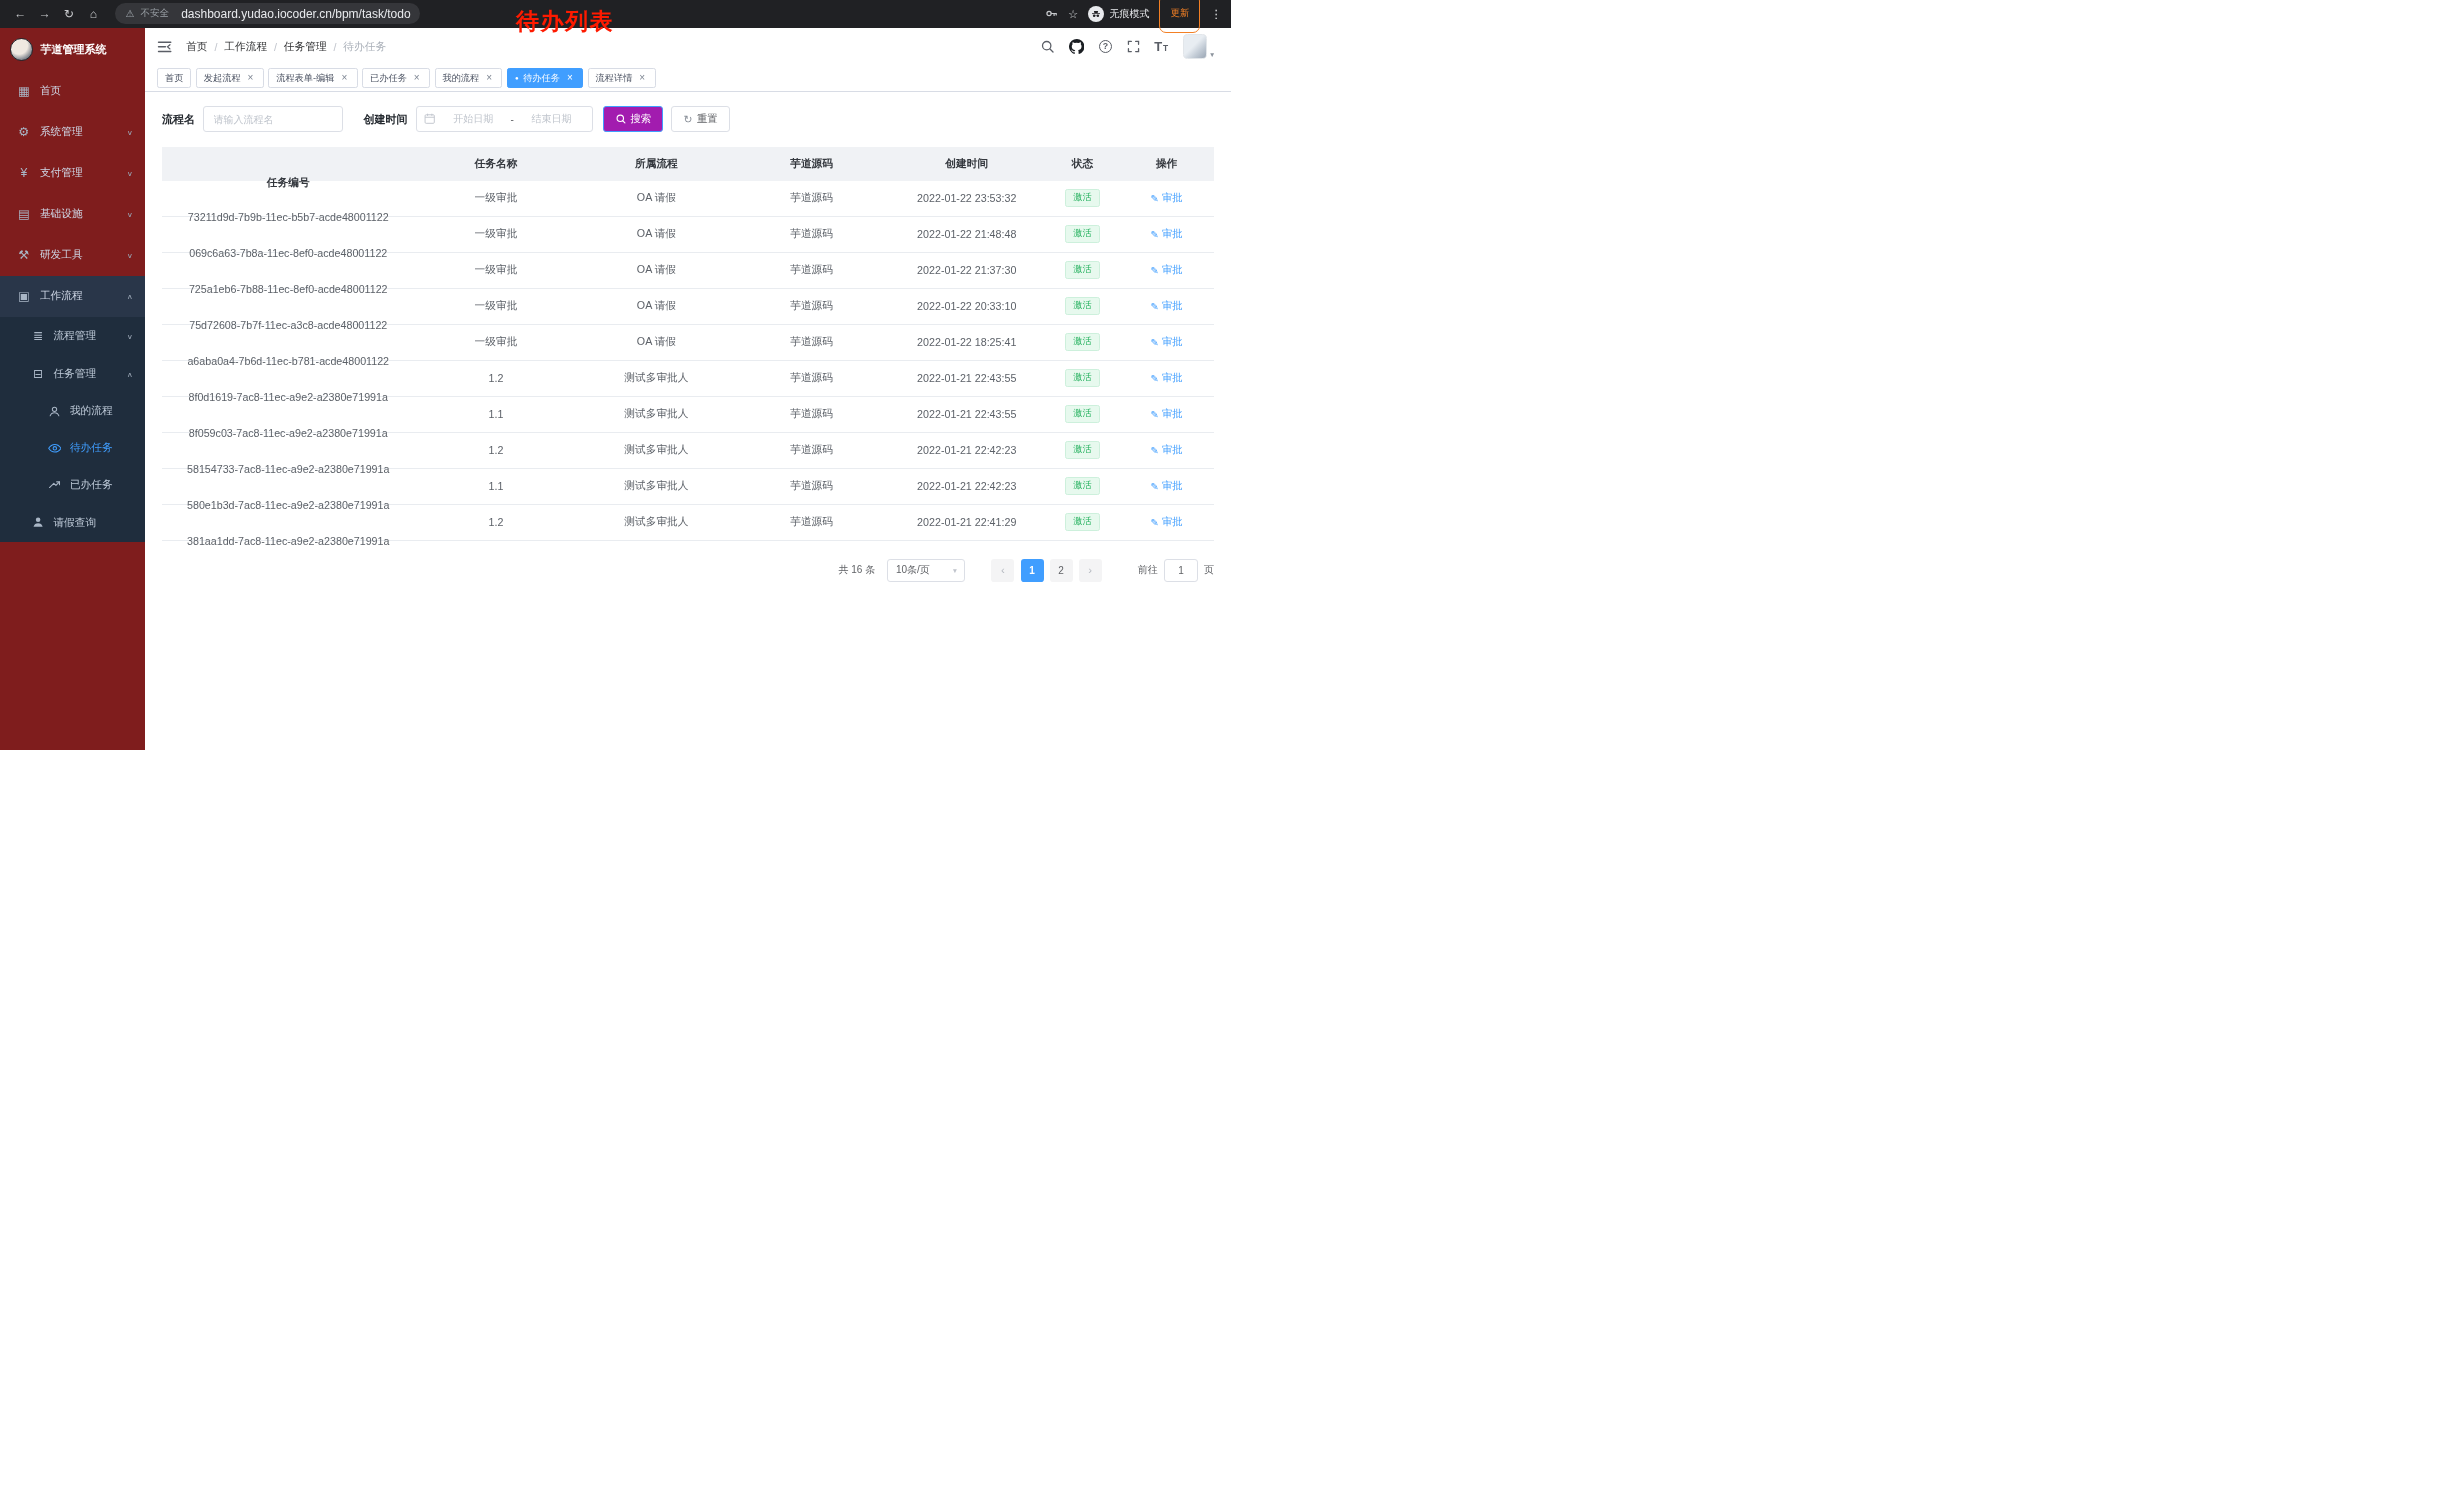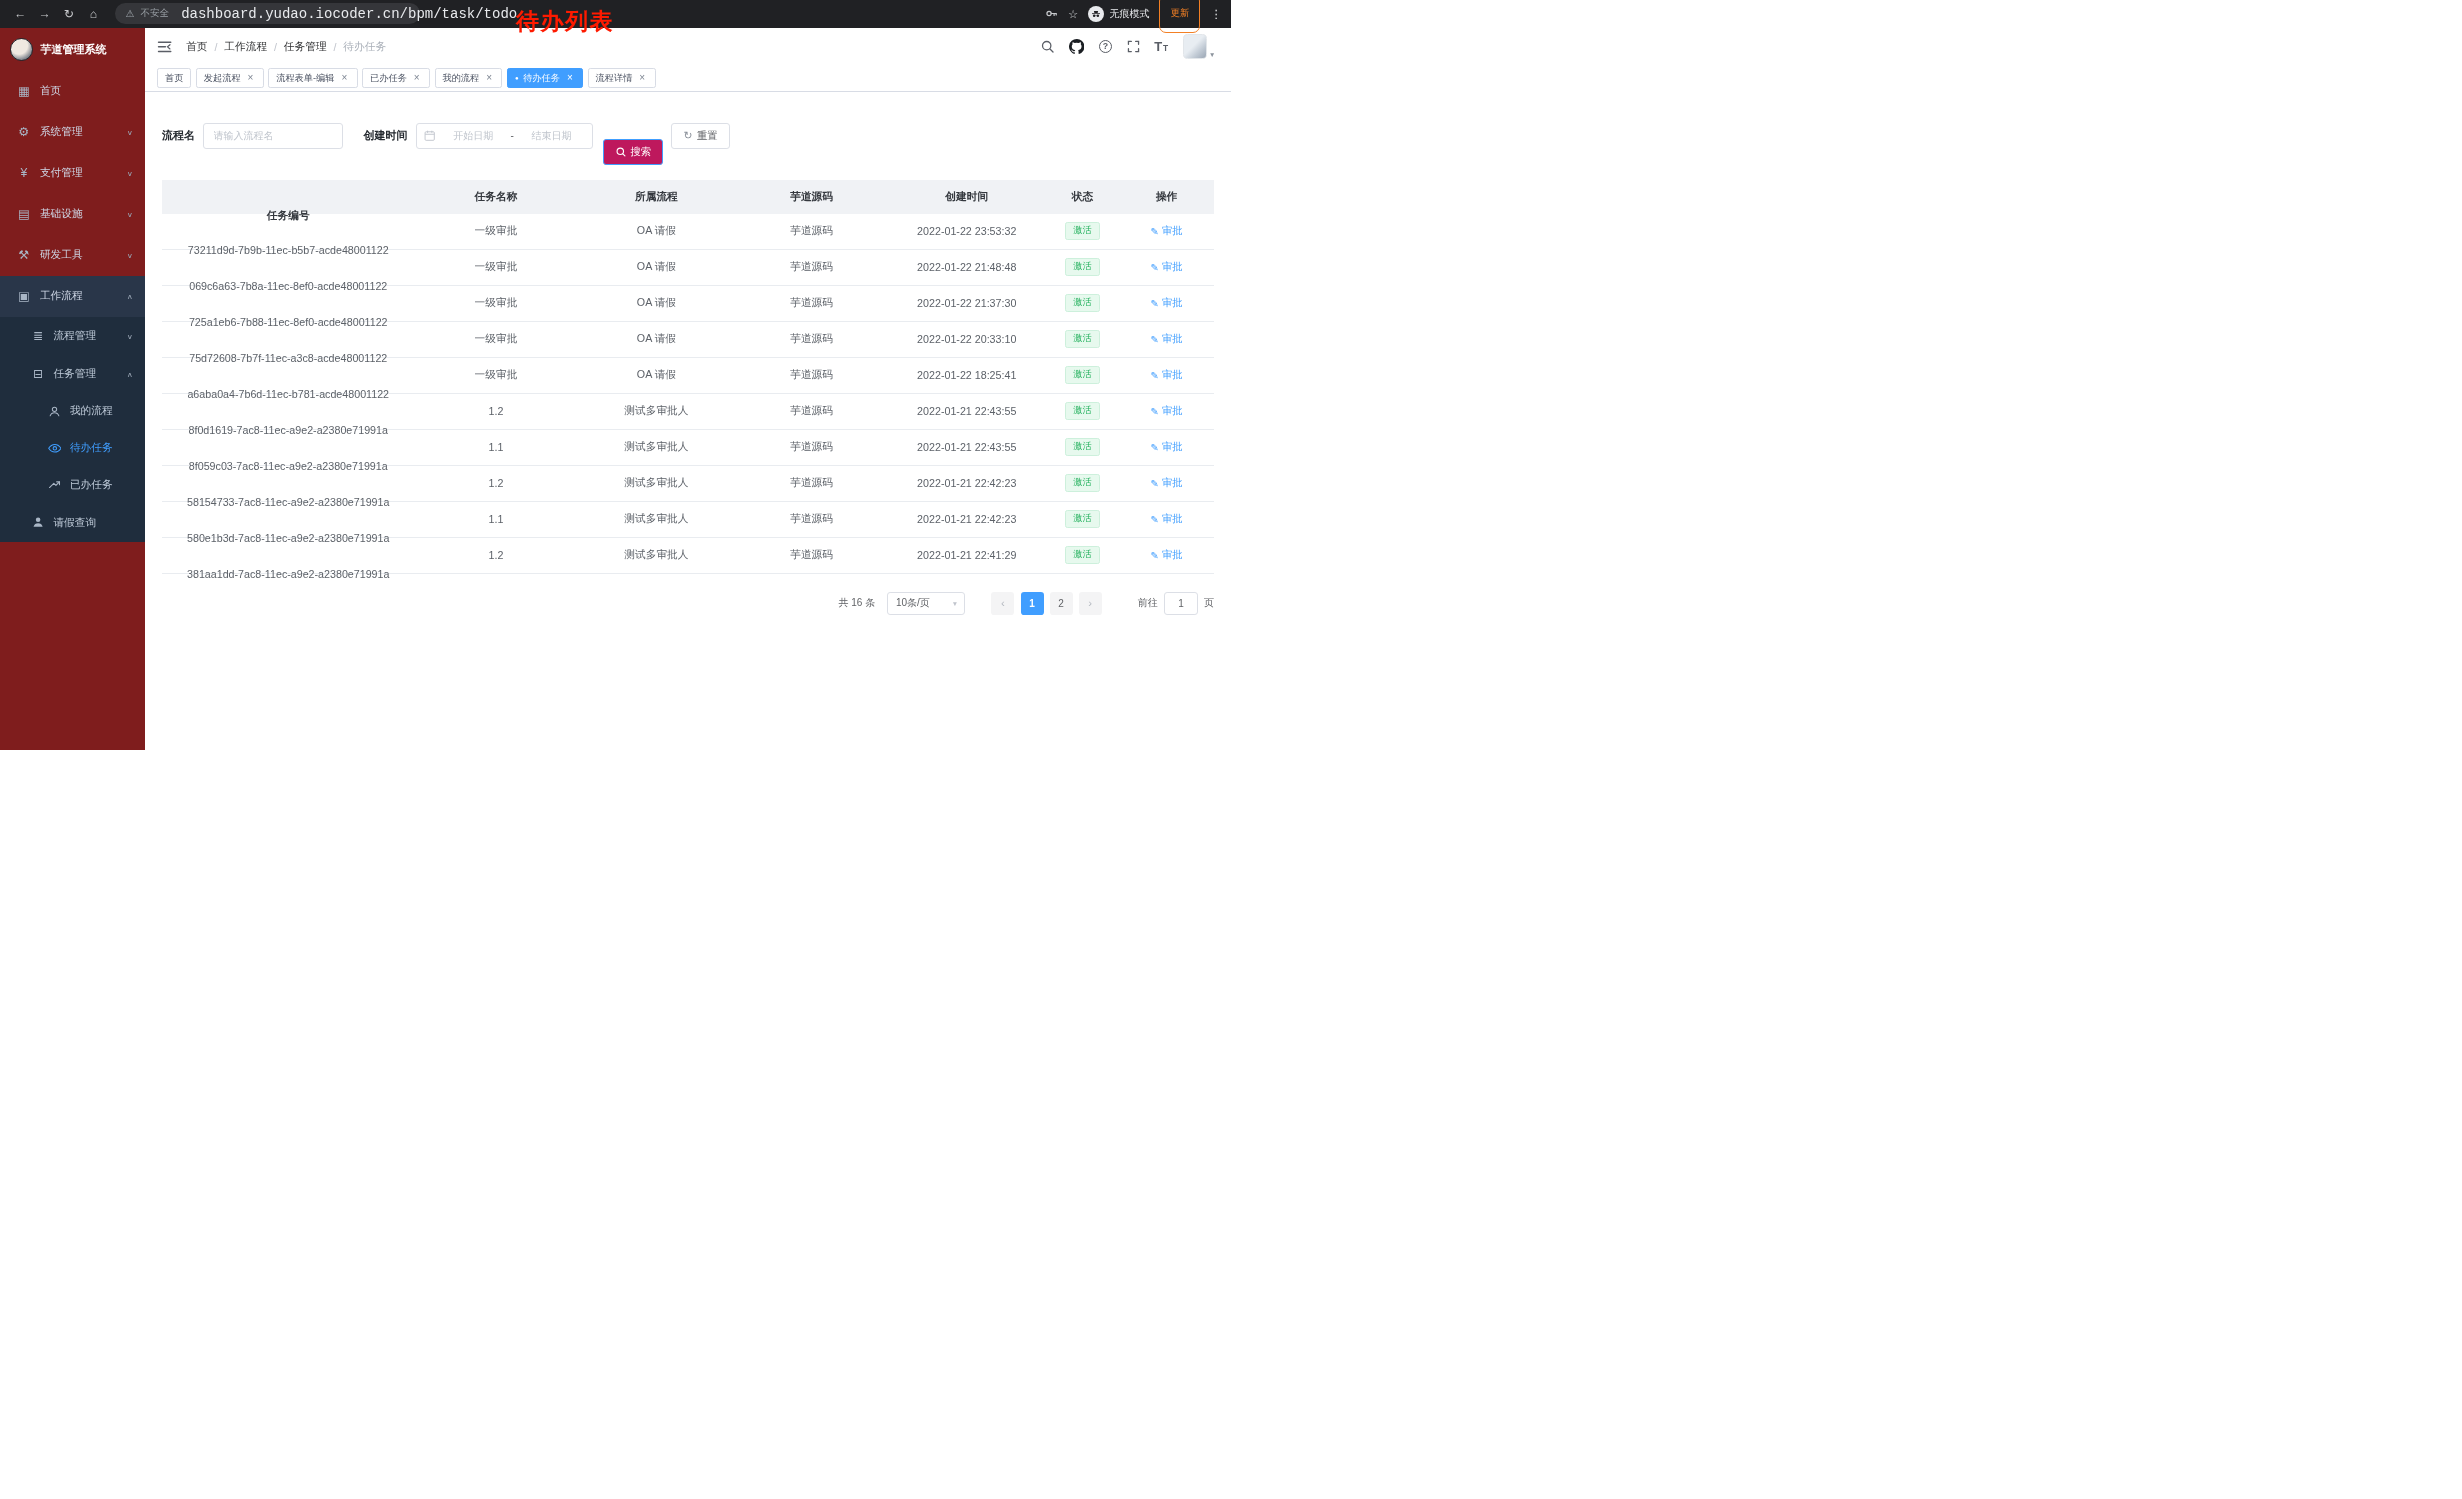--- a/index.html
+++ b/index.html
@@ -7,21 +7,21 @@
   body { font-family:"Liberation Sans","DejaVu Sans",sans-serif; background:#fff; overflow:hidden; }
   .screen { width:1231px; height:750px; display:flex; flex-direction:column; position:relative; }
 
   
   .browser-bar { height:27.5px; flex:0 0 27.5px; background:#202124; display:flex; align-items:center; padding:0 9.2px; gap:3.1px; position:relative; }
   .nav-ic { color:#c7c9cc; font-size:12.2px; width:21.4px; height:20px; display:flex; align-items:center; justify-content:center; border-radius:50%; cursor:pointer; user-select:none; }
   .omnibox { margin-left:7.6px; height:21.4px; background:#35363a; border-radius:10.7px; display:flex; align-items:center; padding:0 10.7px; gap:6.1px; width:305px; }
   .warn-ic { color:#9aa0a6; font-size:10px; }
   .sec-label { color:#9aa0a6; font-size:9.5px; white-space:nowrap; }
   .omni-div { width:0.8px; height:10.7px; background:#5f6368; }
-  .url-text { color:#e8eaed; font-size:14px; white-space:nowrap;font-family:Liberation Mono, monospace; }
+  .url-text { color:#e8eaed; font-size:12px; white-space:nowrap; }
   .annotation { position:absolute; left:516px; top:6.1px; color:#fe1a00; font-size:23px; font-weight:900; letter-spacing:1.5px; z-index:50; pointer-events:none; white-space:nowrap; }
   .browser-right { margin-left:auto; display:flex; align-items:center; gap:10px; }
   .tool-ic { color:#c7c9cc; font-size:11.4px; display:flex; align-items:center; cursor:pointer; }
   .incog-chip { display:flex; align-items:center; gap:5.3px; }
   .spy-circle { width:16px; height:16px; border-radius:50%; background:#e8eaed; display:flex; align-items:center; justify-content:center; }
   .incog-label { color:#e8eaed; font-size:10px; white-space:nowrap; }
   .update-pill { border:0.8px solid #f38025; color:#f38025; font-size:9.5px; border-radius:7px; padding:12px 10px; cursor:pointer; white-space:nowrap; }
   .kebab { color:#e8eaed; font-size:11.4px; cursor:pointer; }
 
   
@@ -74,21 +74,21 @@
 
   .filter-row { display:flex; align-items:center; font-size:11px; }
   .f-label { font-weight:700; color:#24292f; margin-right:8.4px; white-space:nowrap; }
   .f-label.second { margin-left:20px; }
   .text-input { width:140px; height:26px; border:0.8px solid #dcdfe6; border-radius:3.1px; padding:0 9.2px; font-size:10px; color:#606266; outline:none; }
   .text-input::placeholder { color:#bfc4cc; }
   .date-range { width:177px; height:26px; border:0.8px solid #dcdfe6; border-radius:3.1px; display:flex; align-items:center; padding:0 7.6px; gap:4.6px; font-size:10px; cursor:pointer; }
   .dr-ph { color:#bfc4cc; flex:1; text-align:center; white-space:nowrap; }
   .dr-sep { color:#606266; }
   .btn { height:26px; border-radius:3.1px; padding:0 11.4px; font-size:10.3px; display:inline-flex; align-items:center; gap:4.6px; cursor:pointer; white-space:nowrap; }
-  .btn-primary { background:#be185d; border:0.8px solid #409eff; color:#fff; margin-left:10.7px;margin-top:33px; }
+  .btn-primary { background:#a21caf; border:0.8px solid #409eff; color:#fff; margin-left:10.7px; }
   .btn-plain { background:#fff; border:0.8px solid #dcdfe6; color:#606266; margin-left:7.6px; }
   .btn-plain .r-ic { font-size:10.7px; color:#8a9099; }
 
   
   .table { margin-top:14.5px; width:100%; }
   .thead { display:flex; align-items:center; background:#f0f2f5; height:34px; font-size:10.7px; font-weight:700; color:#34383e; }
   .th, .td { text-align:center; padding:0 6.1px; overflow:hidden; text-overflow:ellipsis; white-space:nowrap; }
   .tr { display:flex; align-items:center; height:36px; border-bottom:0.8px solid #e9ecf0; font-size:10.7px; color:#5c6168; }
   .c-id { width:24%;margin-top:38px; } .c-name { width:15.5%; } .c-process { width:15%; } .c-initiator { width:14.5%; }
   .c-created { width:15%; } .c-status { width:7%; } .c-action { width:9%; }

